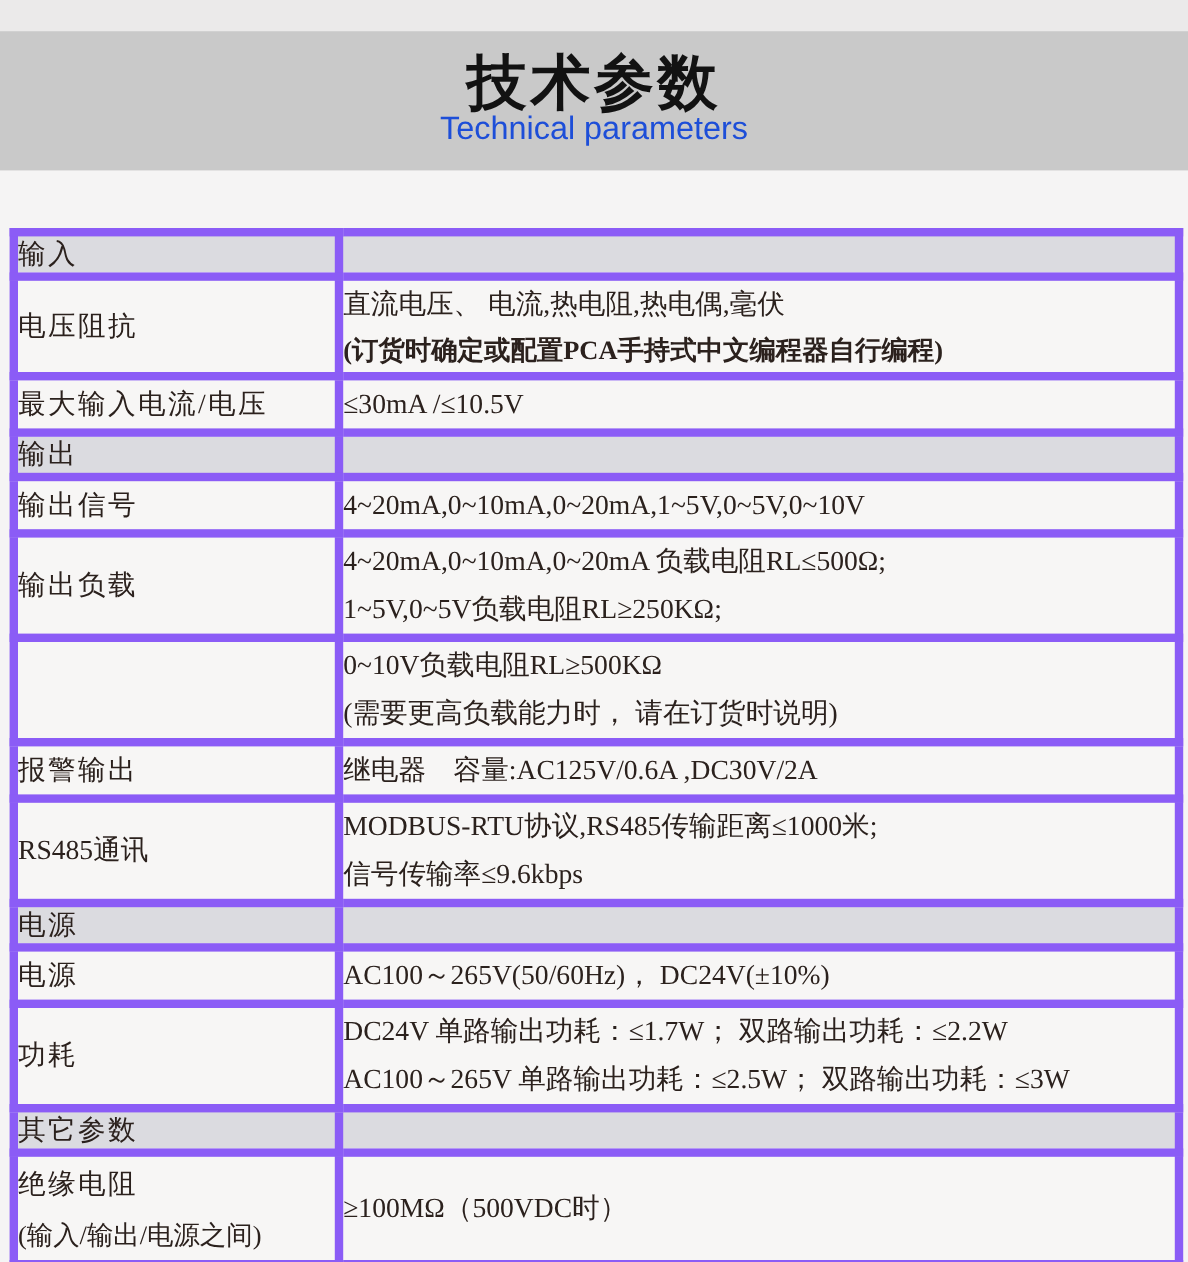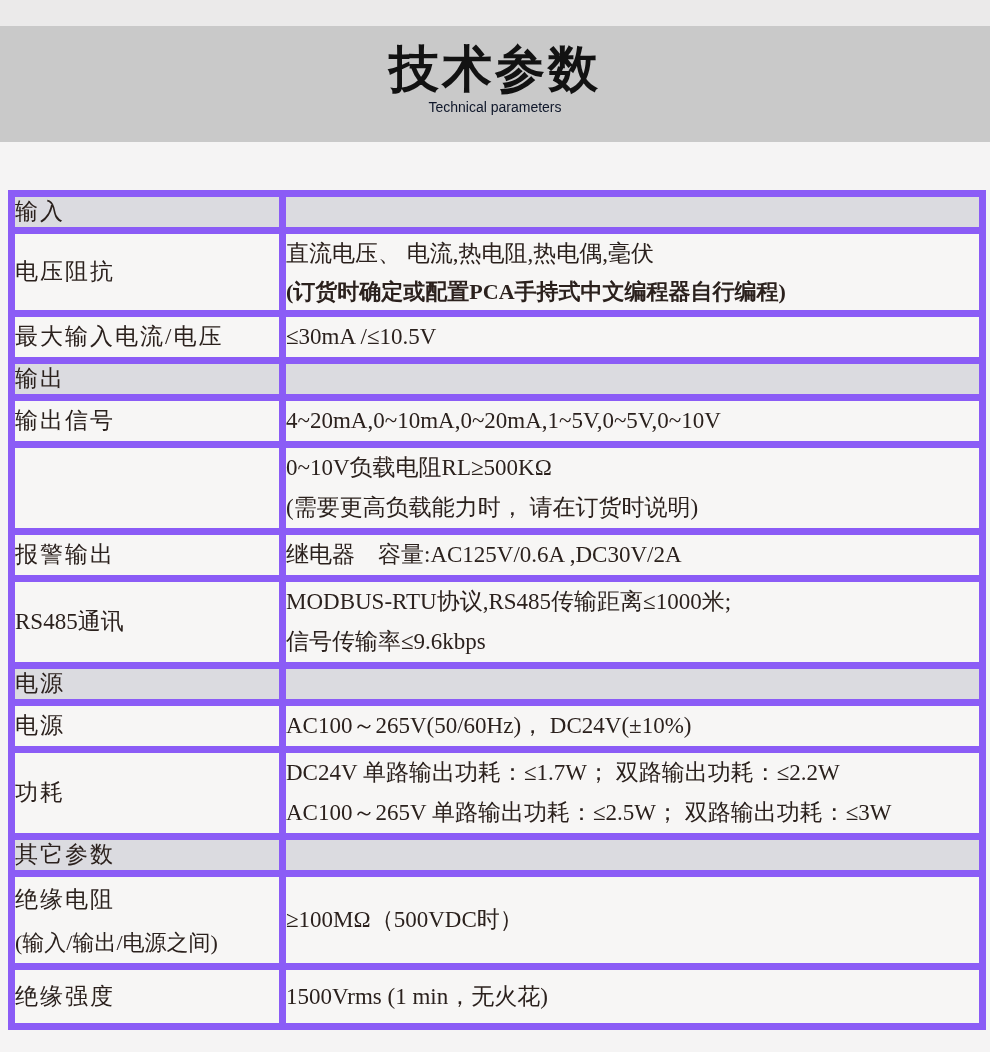--- a/index.html
+++ b/index.html
@@ -18,21 +18,21 @@
     text-align: center;
   }
   .title-zh {
     font-family: "Liberation Sans", "DejaVu Sans", sans-serif;
     font-weight: 700; font-size: 50px; line-height: 54px;
     letter-spacing: 3px; color: #121212;
     padding-top: 16px;
   }
   .title-en {
     font-family: "Liberation Sans", "DejaVu Sans", sans-serif;
-    font-size: 14px; line-height: 24px; color: #0f172a;
+    font-size: 27px; line-height: 24px; color: #1d4ed8;
     margin-top: -1px;
   }
 
   
   table.spec {
     position: absolute; left: 8px; top: 190px;
     width: 969px; table-layout: fixed;
     border-collapse: collapse;
     background: #f7f6f5;
     border: 3px solid #1c1410;
@@ -100,20 +100,29 @@
 
       <tr style="height:40px">
         <td class="c1">
           <div class="lbl">输出信号</div>
         </td>
         <td class="c2">
           <div class="val">4~20mA,0~10mA,0~20mA,1~5V,0~5V,0~10V</div>
         </td>
       </tr>
 
+      <tr style="height:80px">
+        <td class="c1 vtop">
+          <div class="lbl" style="line-height:44px">输出负载</div>
+        </td>
+        <td class="c2">
+          <div class="val">4~20mA,0~10mA,0~20mA 负载电阻RL≤500Ω;</div>
+          <div class="val">1~5V,0~5V负载电阻RL≥250KΩ;</div>
+        </td>
+      </tr>
 
       <tr style="height:82px">
         <td class="c1"></td>
         <td class="c2">
           <div class="val">0~10V负载电阻RL≥500KΩ</div>
           <div class="val">(需要更高负载能力时， 请在订货时说明)</div>
         </td>
       </tr>
 
       <tr style="height:40px">

